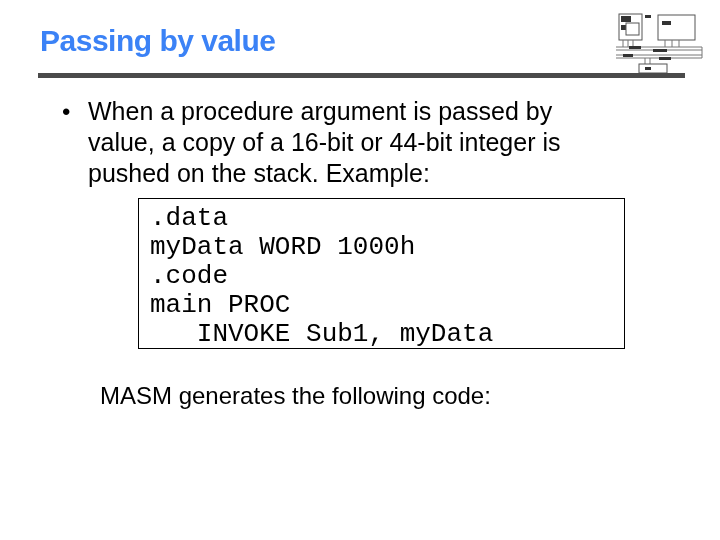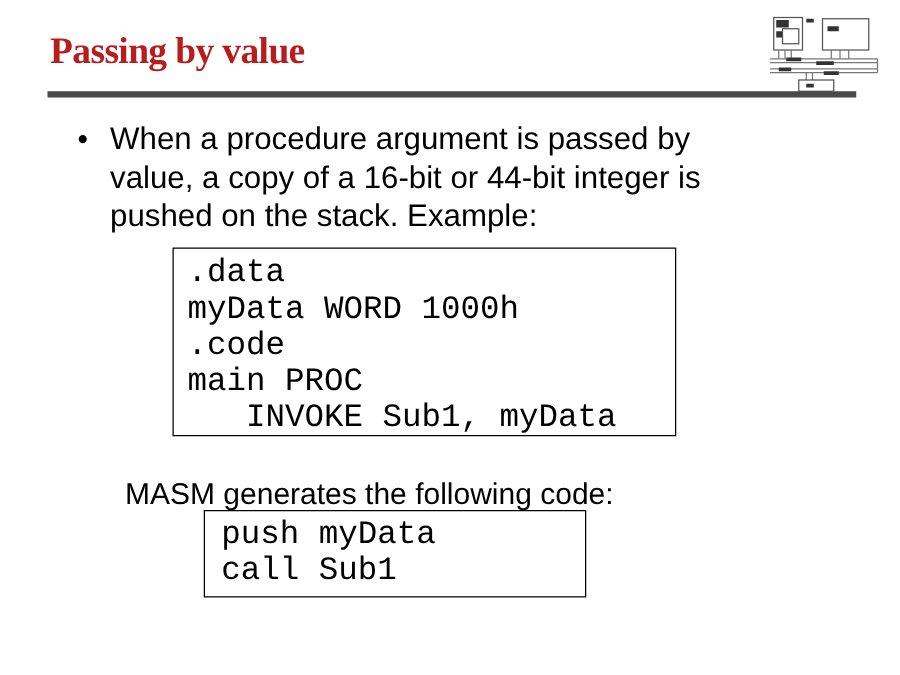--- a/index.html
+++ b/index.html
@@ -16,22 +16,21 @@
     font-family: "Liberation Sans", sans-serif;
     color: #000000;
   }
   .title {
     position: absolute;
     left: 40px;
     top: 24px;
     font-size: 30px;
     font-weight: bold;
     letter-spacing: -0.5px;
-    color: #b91c1c;
-    font-family: Liberation Serif, serif;
+    color: #3b82f6;
   }
   .rule {
     position: absolute;
     left: 38px;
     top: 73px;
     width: 647px;
     height: 5px;
     background: #4a4a4a;
   }
   .corner-diagram {
@@ -67,21 +66,21 @@
     font-family: "Liberation Mono", "DejaVu Sans Mono", monospace;
     font-size: 26px;
     line-height: 29px;
     color: #000000;
     white-space: pre;
     overflow: hidden;
   }
   .code-box.code1 {
     left: 138px;
     top: 198px;
-    width: 403px;
+    width: 487px;
     height: 151px;
     padding: 5px 0 0 11px;
   }
   .code-box.code2 {
     left: 163px;
     top: 408px;
     width: 306px;
     height: 70px;
     padding: 4px 0 0 13px;
   }
@@ -161,16 +160,14 @@
   </div>
 
   <pre class="code-box code1">.data
 myData WORD 1000h
 .code
 main PROC
    INVOKE Sub1, myData</pre>
 
   <div class="caption">MASM generates the following code:</div>
 
-  <pre class="code-box code2">push myData
-call Sub1</pre>
 
 </div>
 
 </body></html>

